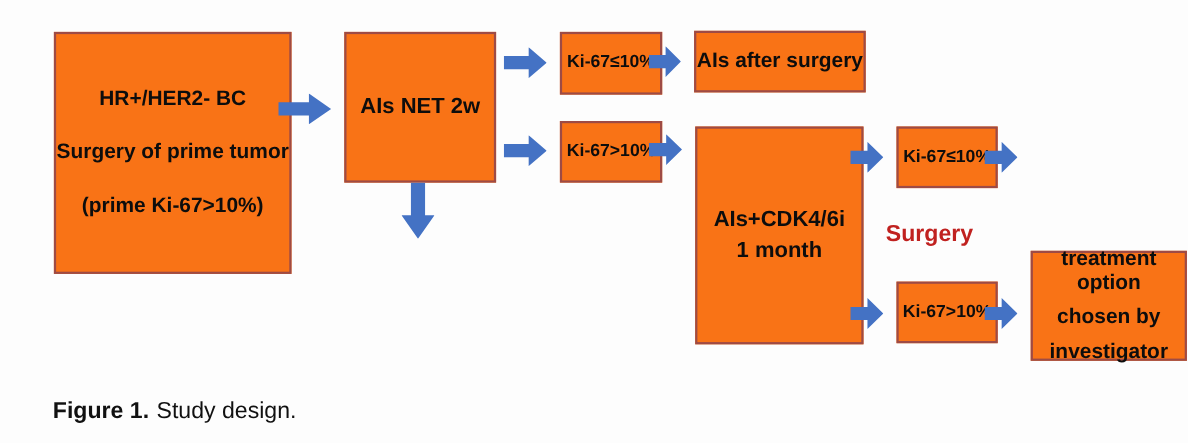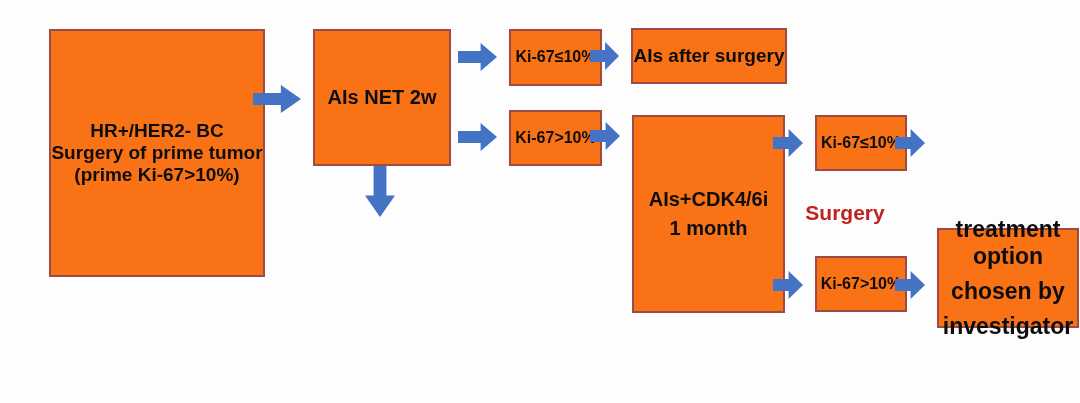--- a/index.html
+++ b/index.html
@@ -26,31 +26,31 @@
     align-items:center;
     justify-content:center;
     text-align:center;
     color:var(--ink);
     font-weight:700;
     line-height:1.15;
     margin-left:12px;
   }
   .node .line{display:block;}
   
-  .n-primary{left:37px;top:29px;width:216px;height:248px;font-size:19px;}
+  .n-primary{left:37px;top:29px;width:216px;height:220px;font-size:19px;gap:27px;}
   .n-aisnet{left:301px;top:29px;width:138px;height:137px;font-size:20px;}
   .n-ki-le-a{left:497px;top:29px;width:93px;height:57px;font-size:16px;}
   .n-ki-gt-a{left:497px;top:110px;width:93px;height:56px;font-size:16px;}
   .n-biopsy{left:299px;top:217px;width:159px;height:95px;font-size:20px;}
   .n-aisafter{left:619px;top:28px;width:156px;height:56px;font-size:19px;}
   .n-aiscdk{left:620px;top:115px;width:153px;height:198px;font-size:20px;gap:6px;}
   .n-ki-le-b{left:803px;top:115px;width:92px;height:56px;font-size:16px;}
   .n-ki-gt-b{left:803px;top:256px;width:92px;height:56px;font-size:16px;}
   .n-cdkafter{left:925px;top:100px;width:143px;height:87px;font-size:17.5px;gap:9px;}
-  .n-treat{left:925px;top:228px;width:142px;height:100px;font-size:23px;gap:9px;}
+  .n-treat{left:925px;top:228px;width:142px;height:100px;font-size:19px;gap:9px;}
   
   .surgery{
     position:absolute;left:793px;top:199px;width:104px;height:28px;
     display:flex;align-items:center;justify-content:center;
     color:var(--red);font-weight:700;font-size:21px;
   }
   
   .arr{position:absolute;}
   .arr svg{display:block;width:100%;height:100%;}
   .arr path{fill:var(--arrow);}
@@ -166,14 +166,17 @@
       <svg viewBox="0 0 50 28" preserveAspectRatio="none">
         <path d="M0,8 L26,8 L26,0 L50,14 L26,28 L26,20 L0,20 Z"></path>
       </svg>
     </div>
   <div class="arr a10">
       <svg viewBox="0 0 50 28" preserveAspectRatio="none">
         <path d="M0,8 L26,8 L26,0 L50,14 L26,28 L26,20 L0,20 Z"></path>
       </svg>
     </div>
 
+  <div class="caption">
+    <span class="cap-prefix">Figure 1.</span><span class="cap-text">Study design.</span>
+  </div>
 
 </div>
 
 </body></html>

